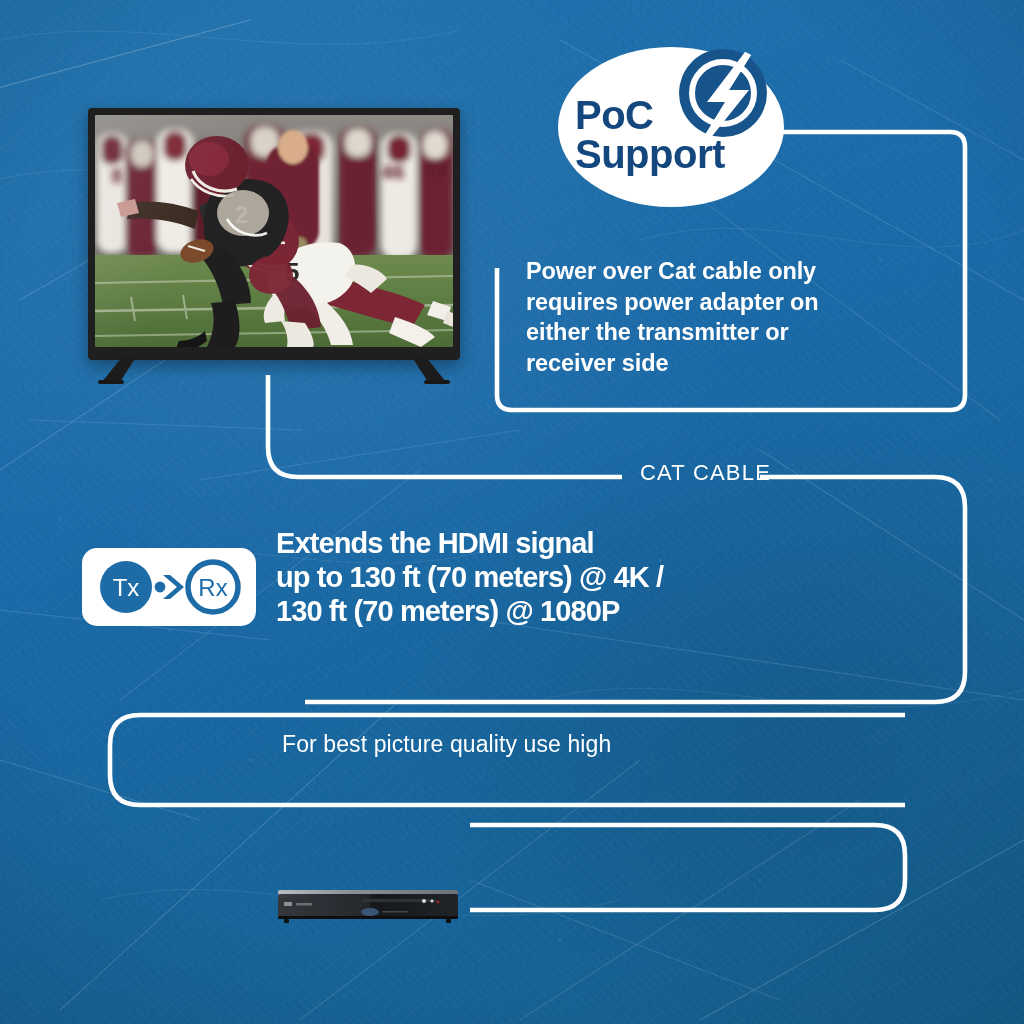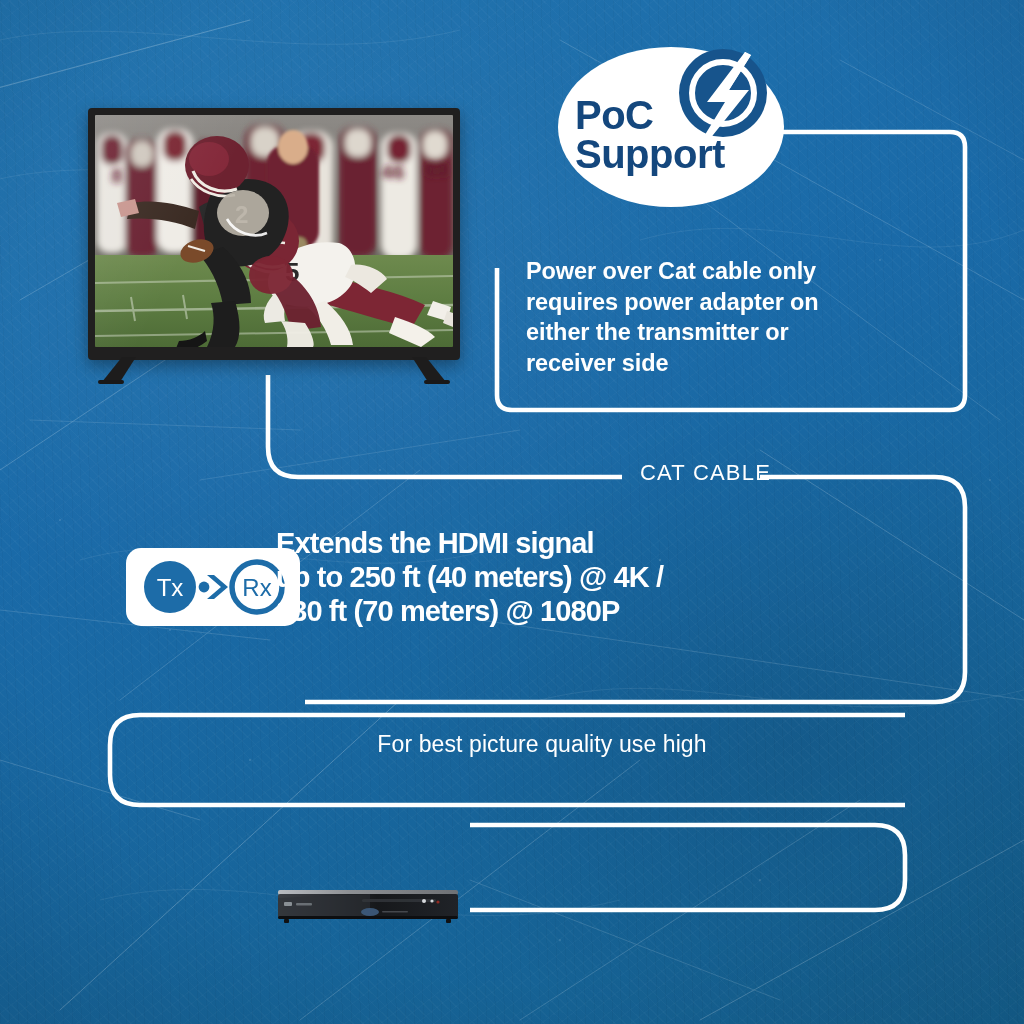--- a/index.html
+++ b/index.html
@@ -91,32 +91,31 @@
     color: #ffffff;
     font-size: 29px; font-weight: 700; line-height: 1.18;
     letter-spacing: -.9px;
     white-space: nowrap;
   }
   #quality-note {
     position: absolute; left: 282px; top: 728px; width: 520px;
     color: #ffffff;
     font-size: 23px; font-weight: 400; line-height: 1.42;
     letter-spacing: .1px;
-    text-align: center;
   }
   .cat-cable-label {
     position: absolute; left: 640px; top: 460px;
     color: #ffffff;
     font-size: 22px; font-weight: 400; letter-spacing: 1.2px;
     white-space: nowrap;
     text-align: right;
   }
 
   
-  #txrx-badge { position: absolute; left: 82px; top: 548px; width: 174px; height: 78px; margin-left: 44px; }
+  #txrx-badge { position: absolute; left: 82px; top: 548px; width: 174px; height: 78px; }
 
   
   #player { position: absolute; left: 278px; top: 888px; width: 180px; height: 36px; }
 
   .nowrap { white-space: nowrap; }
 </style>
 </head>
 <body>
 
 <div id="stage">
@@ -353,21 +352,21 @@
         <circle cx="78" cy="39" r="5.4"></circle>
         <path d="M88 27 L102 39 L88 51 L81 51 L95 39 L81 27 Z"></path>
       </g>
       <circle cx="131" cy="39" r="25" fill="none" stroke="#1d6ca8" stroke-width="5.5"></circle>
       <text x="131" y="48" text-anchor="middle" font-family="Liberation Sans, sans-serif" font-size="24" font-weight="400" fill="#1d6ca8">Rx</text>
     </svg>
   </div>
 
   <div id="headline">
     <div>Extends the HDMI signal</div>
-    <div>up to 250 ft (40 meters) @ 4K /</div>
+    <div>up to 130 ft (70 meters) @ 4K /</div>
     <div>130 ft (70 meters) @ 1080P</div>
   </div>
 
   <div id="quality-note">
     <div class="nowrap">For best picture quality use high</div>
   </div>
 
   <div id="player">
     <svg width="180" height="36" viewBox="0 0 180 36">
       <defs>

